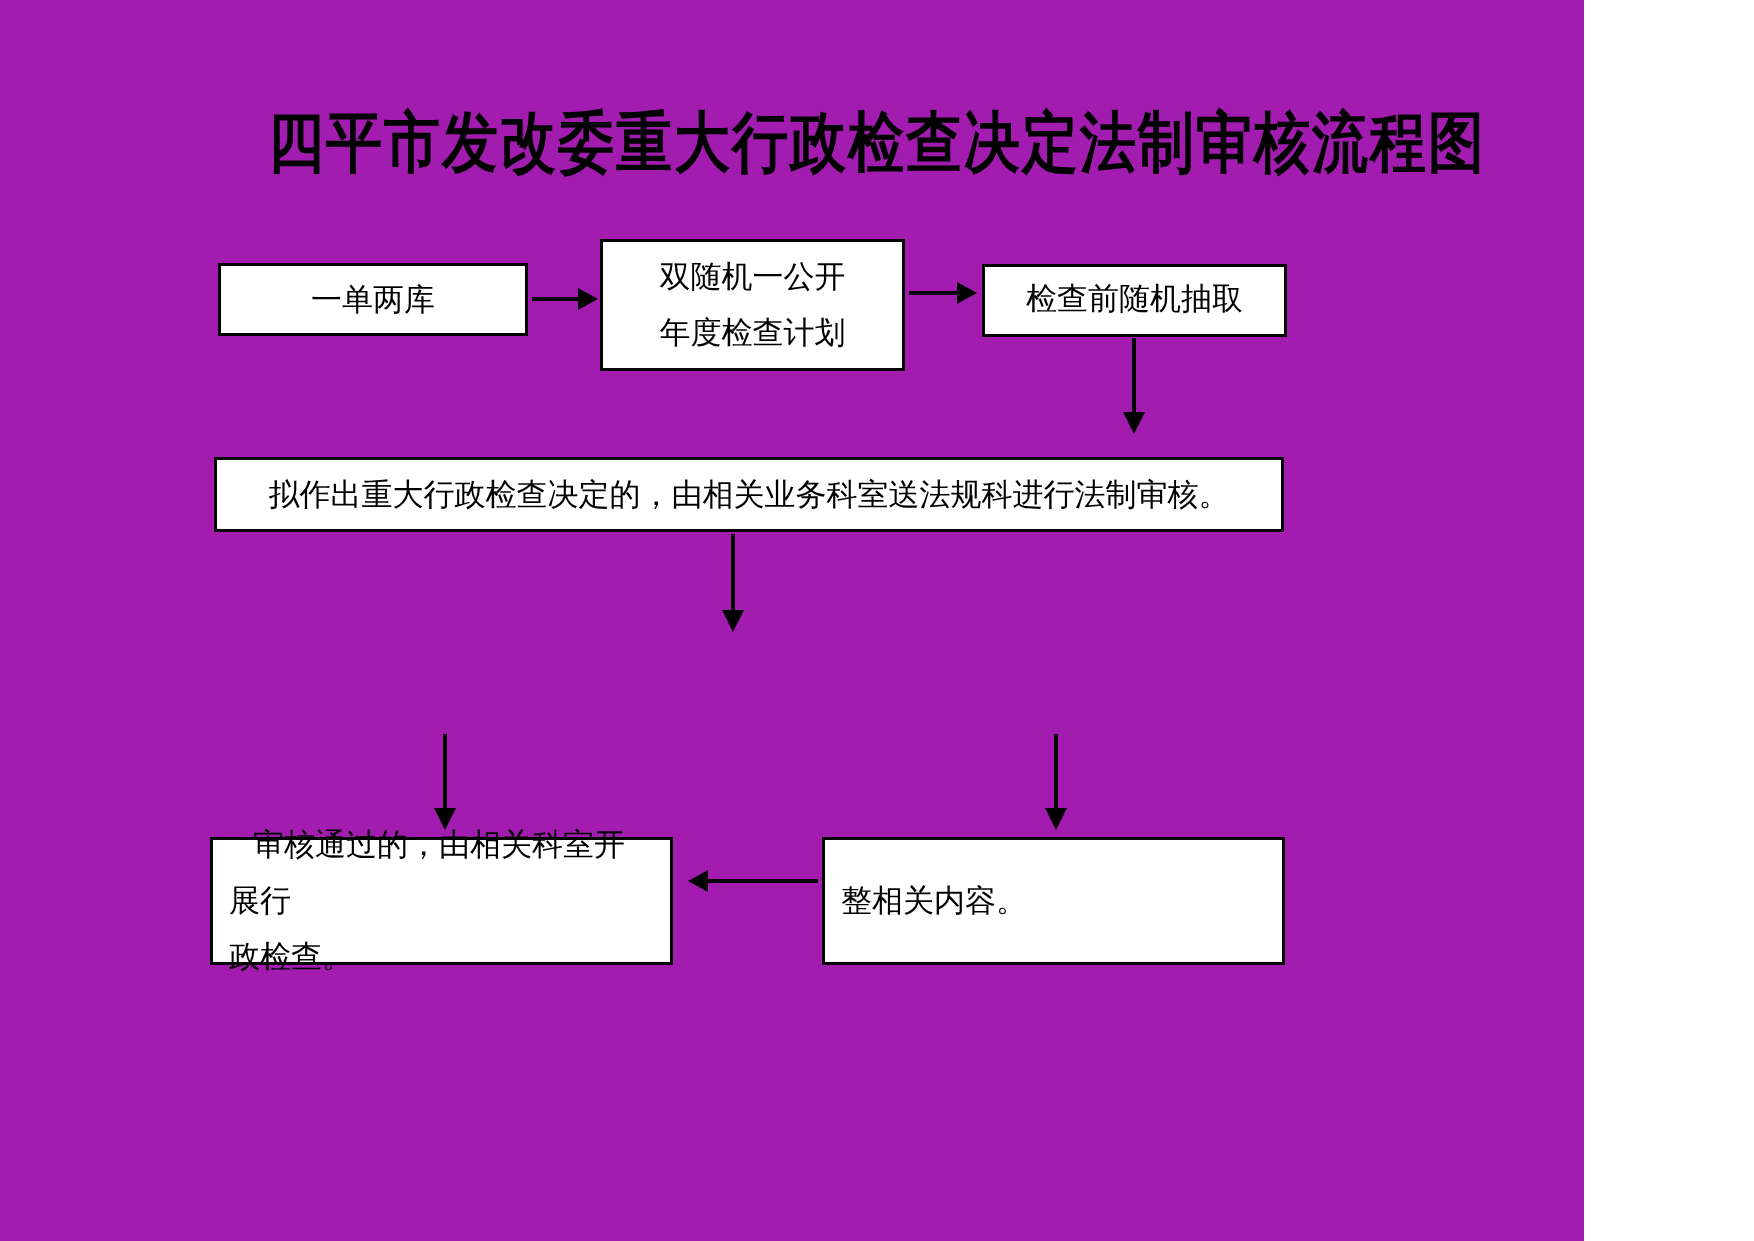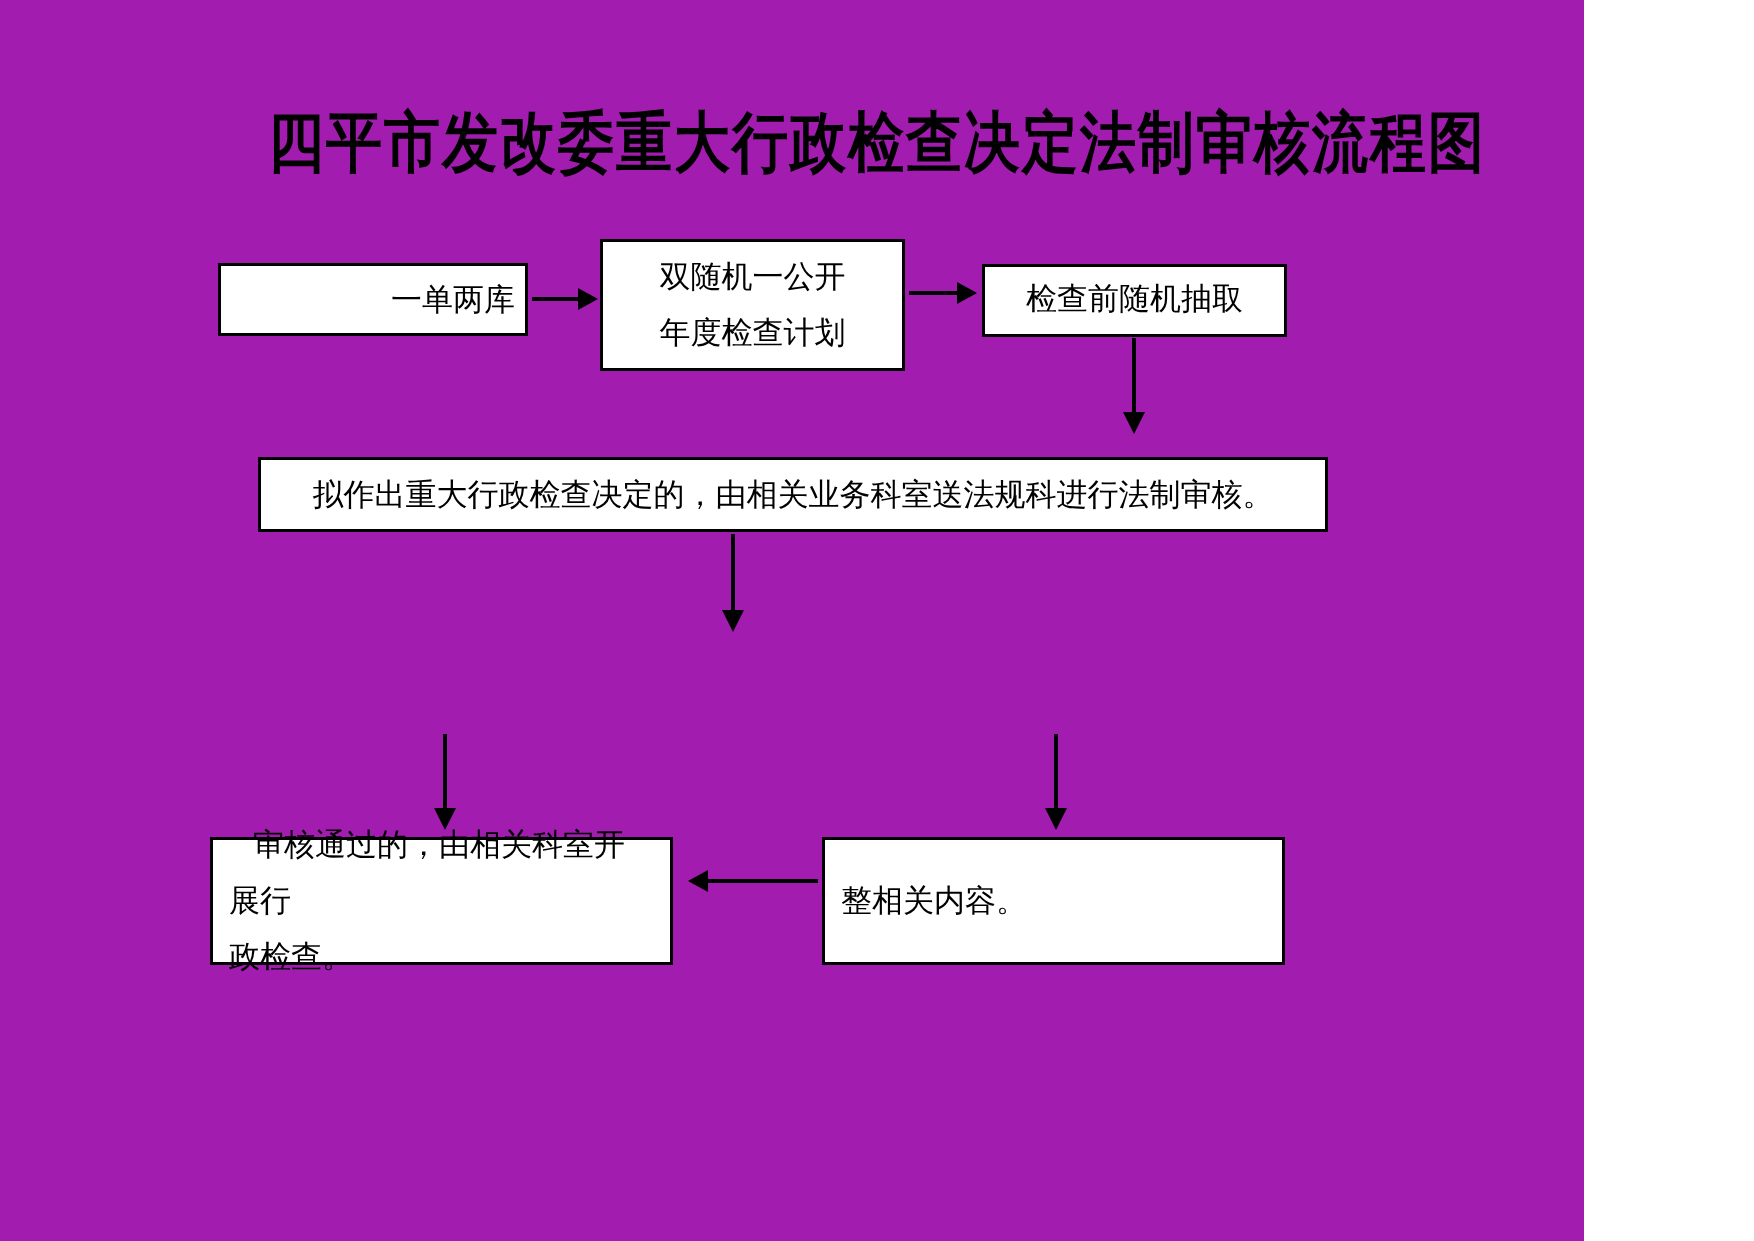--- a/index.html
+++ b/index.html
@@ -51,25 +51,25 @@
     font-family: "Liberation Serif", "DejaVu Serif", serif;
   }
   .box .txt {
     display: block;
     width: 100%;
     padding: 0 10px;
     box-sizing: border-box;
   }
 
   
-  #box-yidan      { left: 218px; top: 263px;  width: 310px; height: 73px; text-align: right; }
+  #box-yidan      { left: 218px; top: 263px;  width: 310px; height: 73px; }
   #box-shuangji   { left: 600px; top: 239px;  width: 305px; height: 132px;
                     flex-direction: column; }
   #box-choqu      { left: 982px; top: 264px;  width: 305px; height: 73px; font-family: Liberation Mono, monospace; }
-  #box-nizuochu   { left: 214px; top: 457px;  width: 1070px; height: 75px; margin-left: 44px; }
+  #box-nizuochu   { left: 214px; top: 457px;  width: 1070px; height: 75px; }
   #box-faguike    { left: 214px; top: 657px;  width: 1070px; height: 75px; }
   #box-tongguo    { left: 210px; top: 837px;  width: 463px; height: 128px; }
   #box-xiaci      { left: 822px; top: 837px;  width: 463px; height: 128px; }
 
   #box-shuangji .line {
     display: block;
     line-height: 56px;
   }
   #box-tongguo .txt, #box-xiaci .txt {
     text-align: left;

